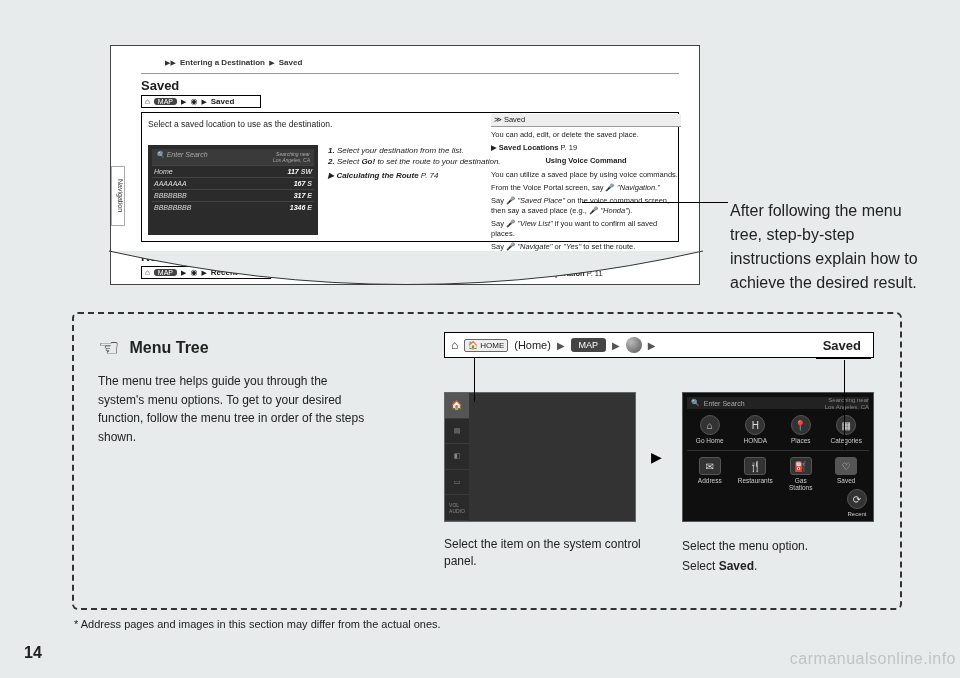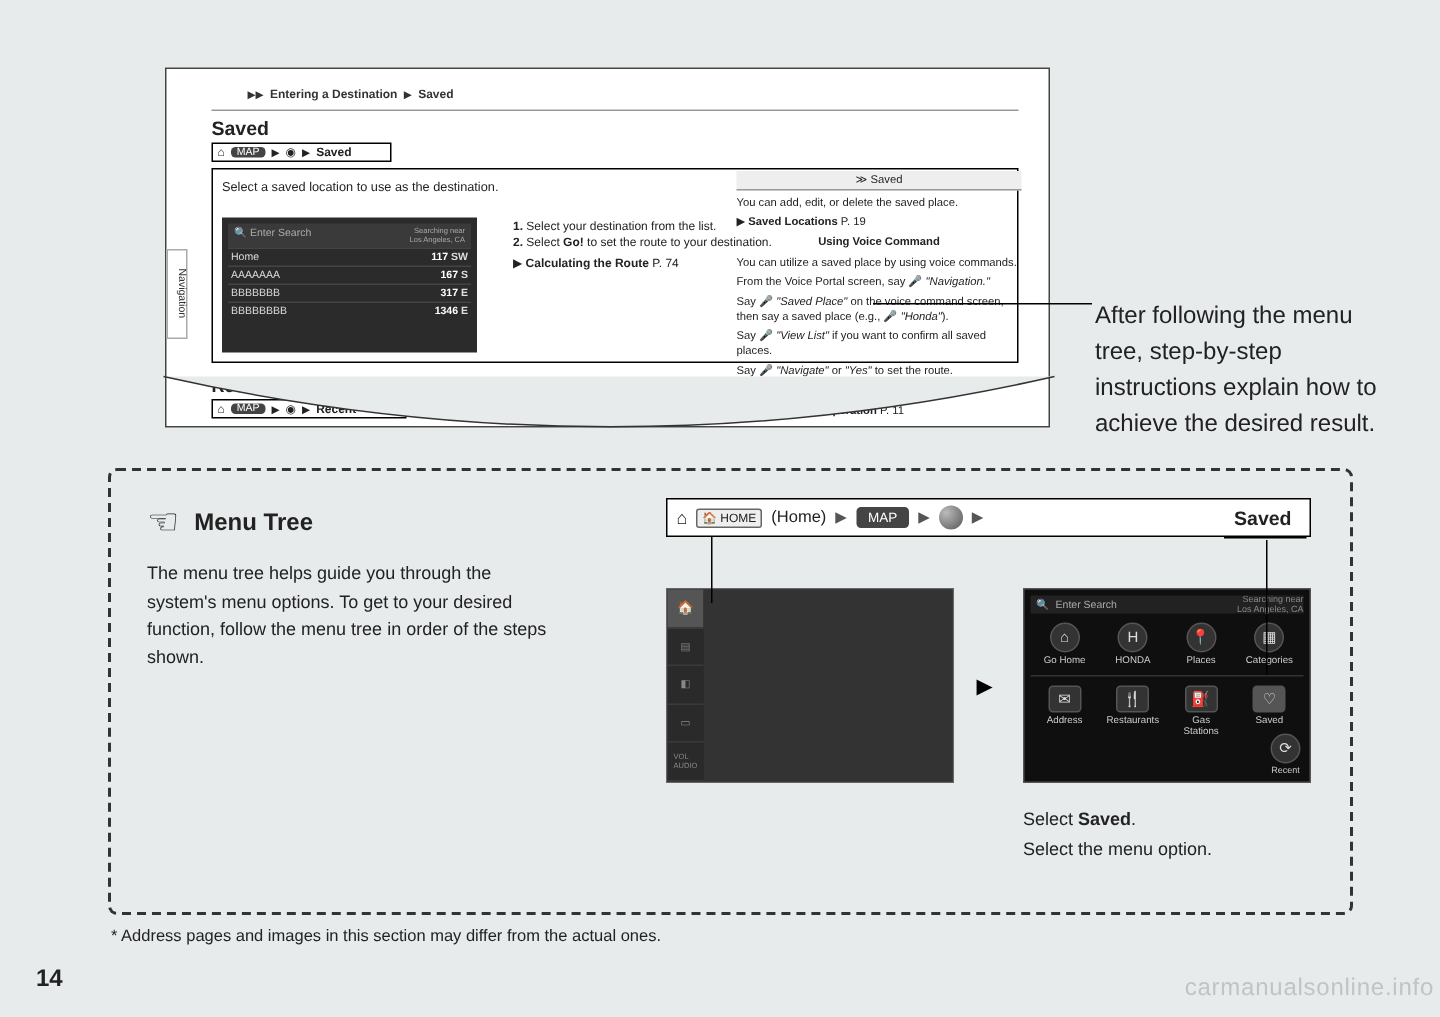--- a/index.html
+++ b/index.html
@@ -71,21 +71,22 @@
     padding:4px 0;
   }
   .boxed-callout {
     border: 1px solid #000;
     margin-top: 4px;
     padding: 6px;
     font-size: 8.5px;
   }
   .callout-flex {
     display:flex;
-    gap:24px;
+    gap:10px;
+    font-style:italic;
   }
   .mini-screen {
     width: 170px;
     height: 90px;
     background: #2b2b2b;
     color: #ddd;
     font-size: 7px;
     padding: 4px;
     flex-shrink:0;
   }
@@ -119,21 +120,20 @@
     width:190px;
     font-size:7.5px;
     line-height:1.35;
   }
   .right-info .hdr {
     background:#eee;
     padding:1px 3px;
     font-size:7.5px;
     border-bottom:1px solid #999;
     margin-bottom:3px;
-    text-align:center;
   }
   .right-info p { margin-bottom:3px; }
   .right-info .bold { font-weight:bold;text-align:center; }
   .recent-section { margin-top:8px; }
   .recent-section h3 { font-size:12px; }
   .recent-section .pill-row { width:130px; }
   .recent-section .desc { font-size:8px; margin-top:4px; color:#333; }
 
   
   .curve {
@@ -488,23 +488,24 @@
     </div>
     <div style="position:absolute; right:6px; bottom:4px; font-size:6px; text-align:center;">
       <div class="ic" style="margin:0 auto 2px;">⟳</div>
       <span>Recent</span>
     </div>
   </div>
 
   <div class="ptr-v" style="left:400px; top:44px; height:44px;"></div>
   <div class="ptr-v" style="left:770px; top:46px; height:90px;"></div>
 
+  <div class="caption-left">Select the item on the system control panel.</div>
   <div class="caption-right">
+    <div>Select the menu option.</div>
     <div>
       <span>Select </span><b>Saved</b><span>.</span>
     </div>
-    <div>Select the menu option.</div>
   </div>
 </div>
 
 <div class="footnote">* Address pages and images in this section may differ from the actual ones.</div>
 <div class="page-num">14</div>
 <div class="watermark">carmanualsonline.info</div>
 
 </body></html>

